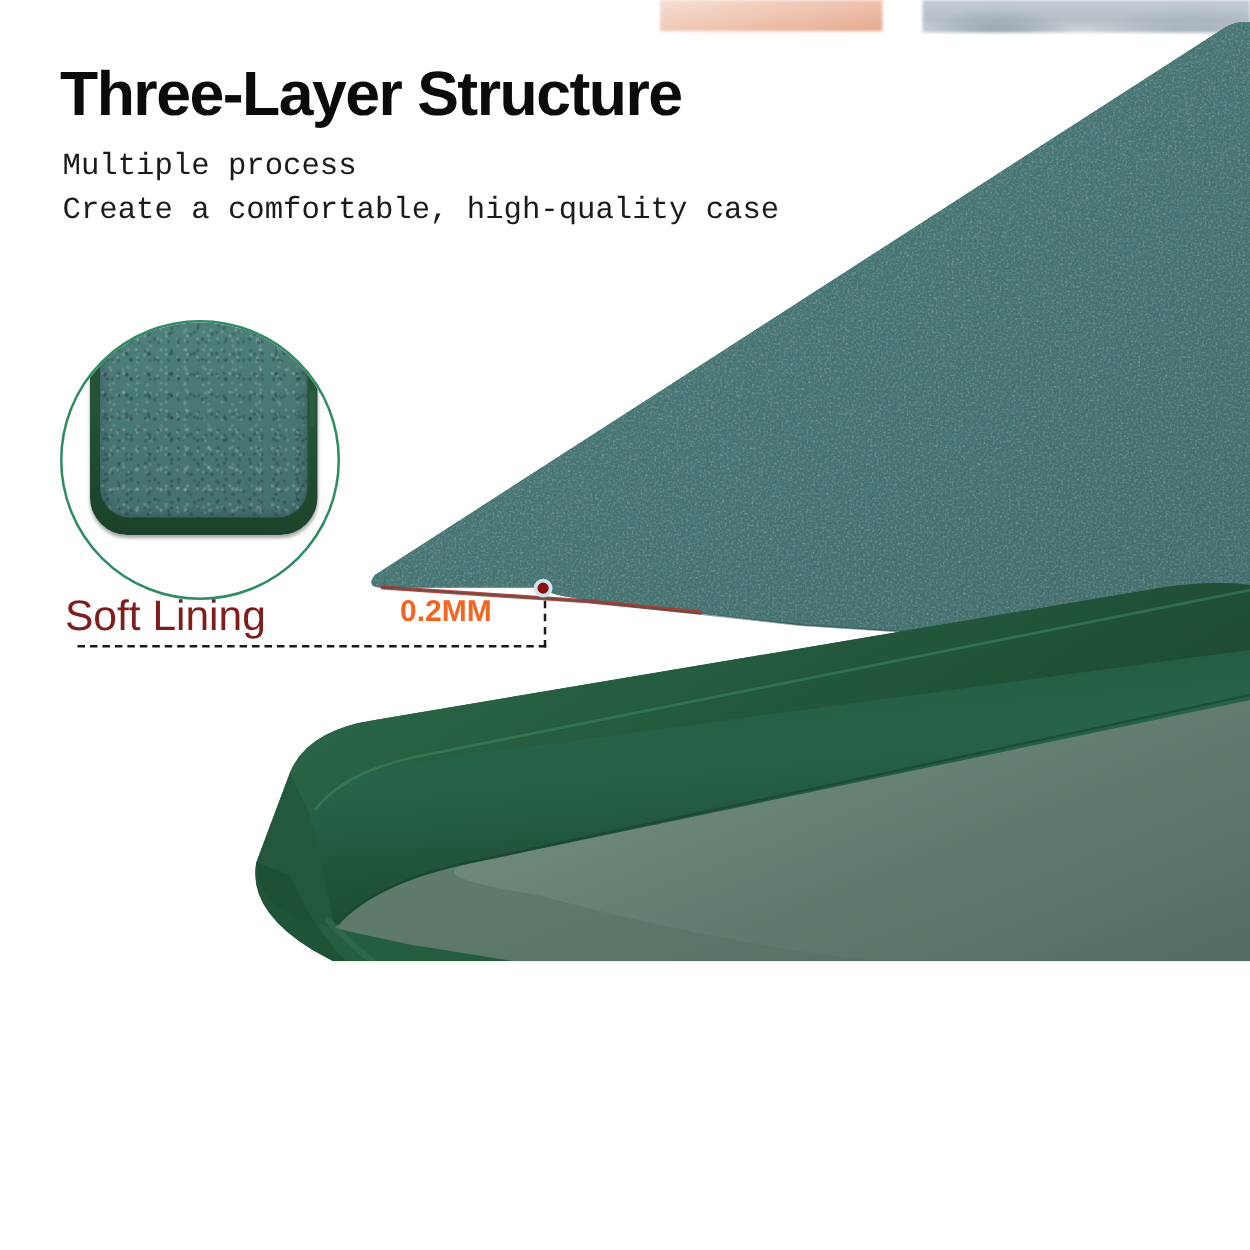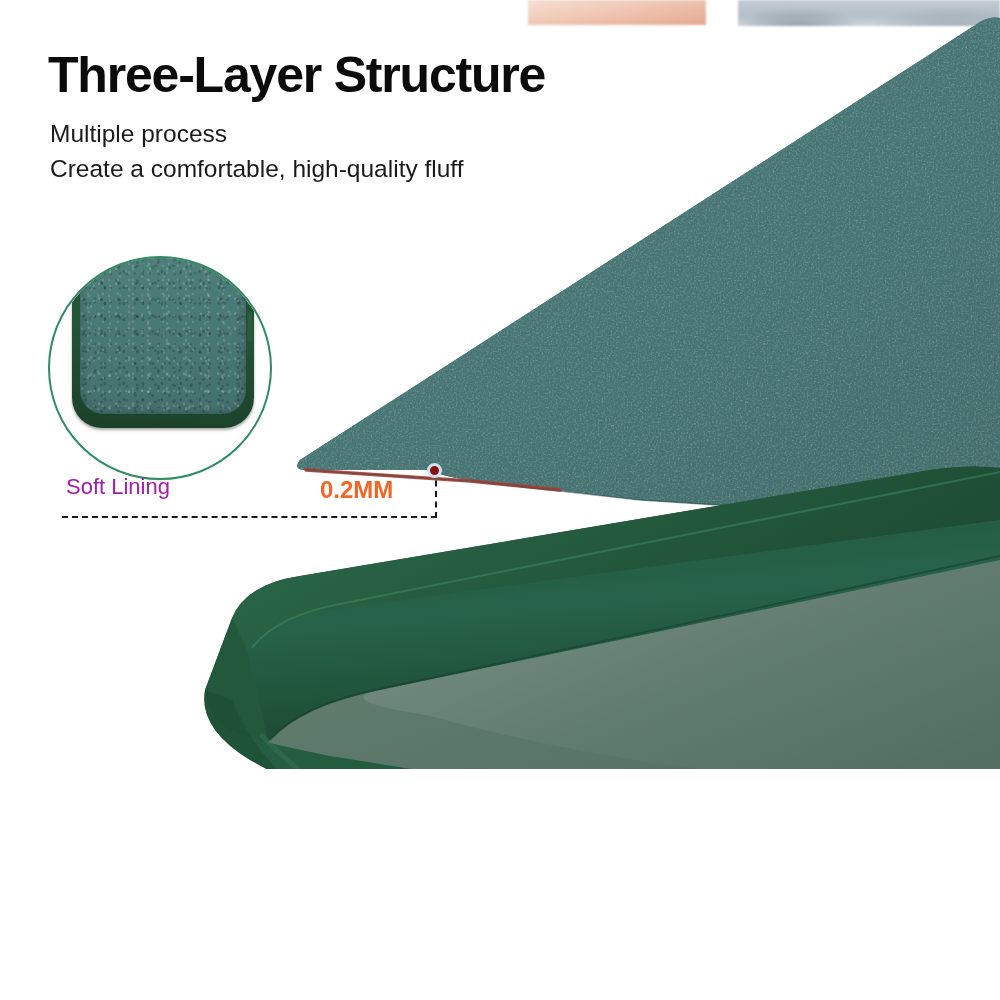--- a/index.html
+++ b/index.html
@@ -33,21 +33,21 @@
   }
 
   
   .title {
     position: absolute; left: 48px; top: 46px;
     font-size: 50px; font-weight: 700; color: #0b0b0b;
     letter-spacing: -1.2px; white-space: nowrap;
   }
   .subline {
     position: absolute; left: 50px;
-    font-size: 24.5px; color: #1b1b1b; white-space: nowrap;
+    font-size: 24.5px; color: #1b1b1b; white-space: nowrap; font-family: Liberation Mono, monospace;
   }
   .sub1 { top: 120px; }
   .sub2 { top: 155px; }
   .sub3 { top: 190px; }
 
   
   #fluff {
     position: absolute; left: 0; top: 0; width: 1000px; height: 1000px;
     pointer-events: none;
   }
@@ -92,22 +92,22 @@
     box-shadow: inset 0 0 10px rgba(0,0,0,.28);
   }
   .inset-sidebtn {
     position: absolute; right: 2px; top: 112px;
     width: 4px; height: 30px; border-radius: 2px;
     background: #2b5c3d;
   }
 
   
   .label-soft {
-    position: absolute; left: 66px; top: 474px;
-    font-size: 22px; color: #a21caf; white-space: nowrap;
+    position: absolute; left: 52px; top: 474px;
+    font-size: 34px; color: #7f1d1d; white-space: nowrap;
   }
   .label-mm {
     position: absolute; left: 320px; top: 476px;
     font-size: 24px; font-weight: 600; color: #f26522; white-space: nowrap;
   }
   .label-liquid {
     position: absolute; left: 62px; top: 848px;
     font-size: 30px; color: #111111; white-space: nowrap;
   }
 
@@ -280,21 +280,21 @@
     <div class="inset-clip">
       <div class="inset-case">
         <div class="inset-fluff"></div>
         <div class="inset-sidebtn"></div>
       </div>
     </div>
   </div>
 
   <div class="title">Three-Layer Structure</div>
   <div class="subline sub1">Multiple process</div>
-  <div class="subline sub2">Create a comfortable, high-quality fluff</div>
+  <div class="subline sub2">Create a comfortable, high-quality case</div>
 
   <div class="lead-h-soft"></div>
   <div class="lead-v-soft"></div>
   <div class="dot dot-red"></div>
   <div class="label-soft">Soft Lining</div>
   <div class="label-mm">0.2MM</div>
 
   <div class="lead-h-liquid"></div>
   <div class="dot dot-navy"></div>
 

